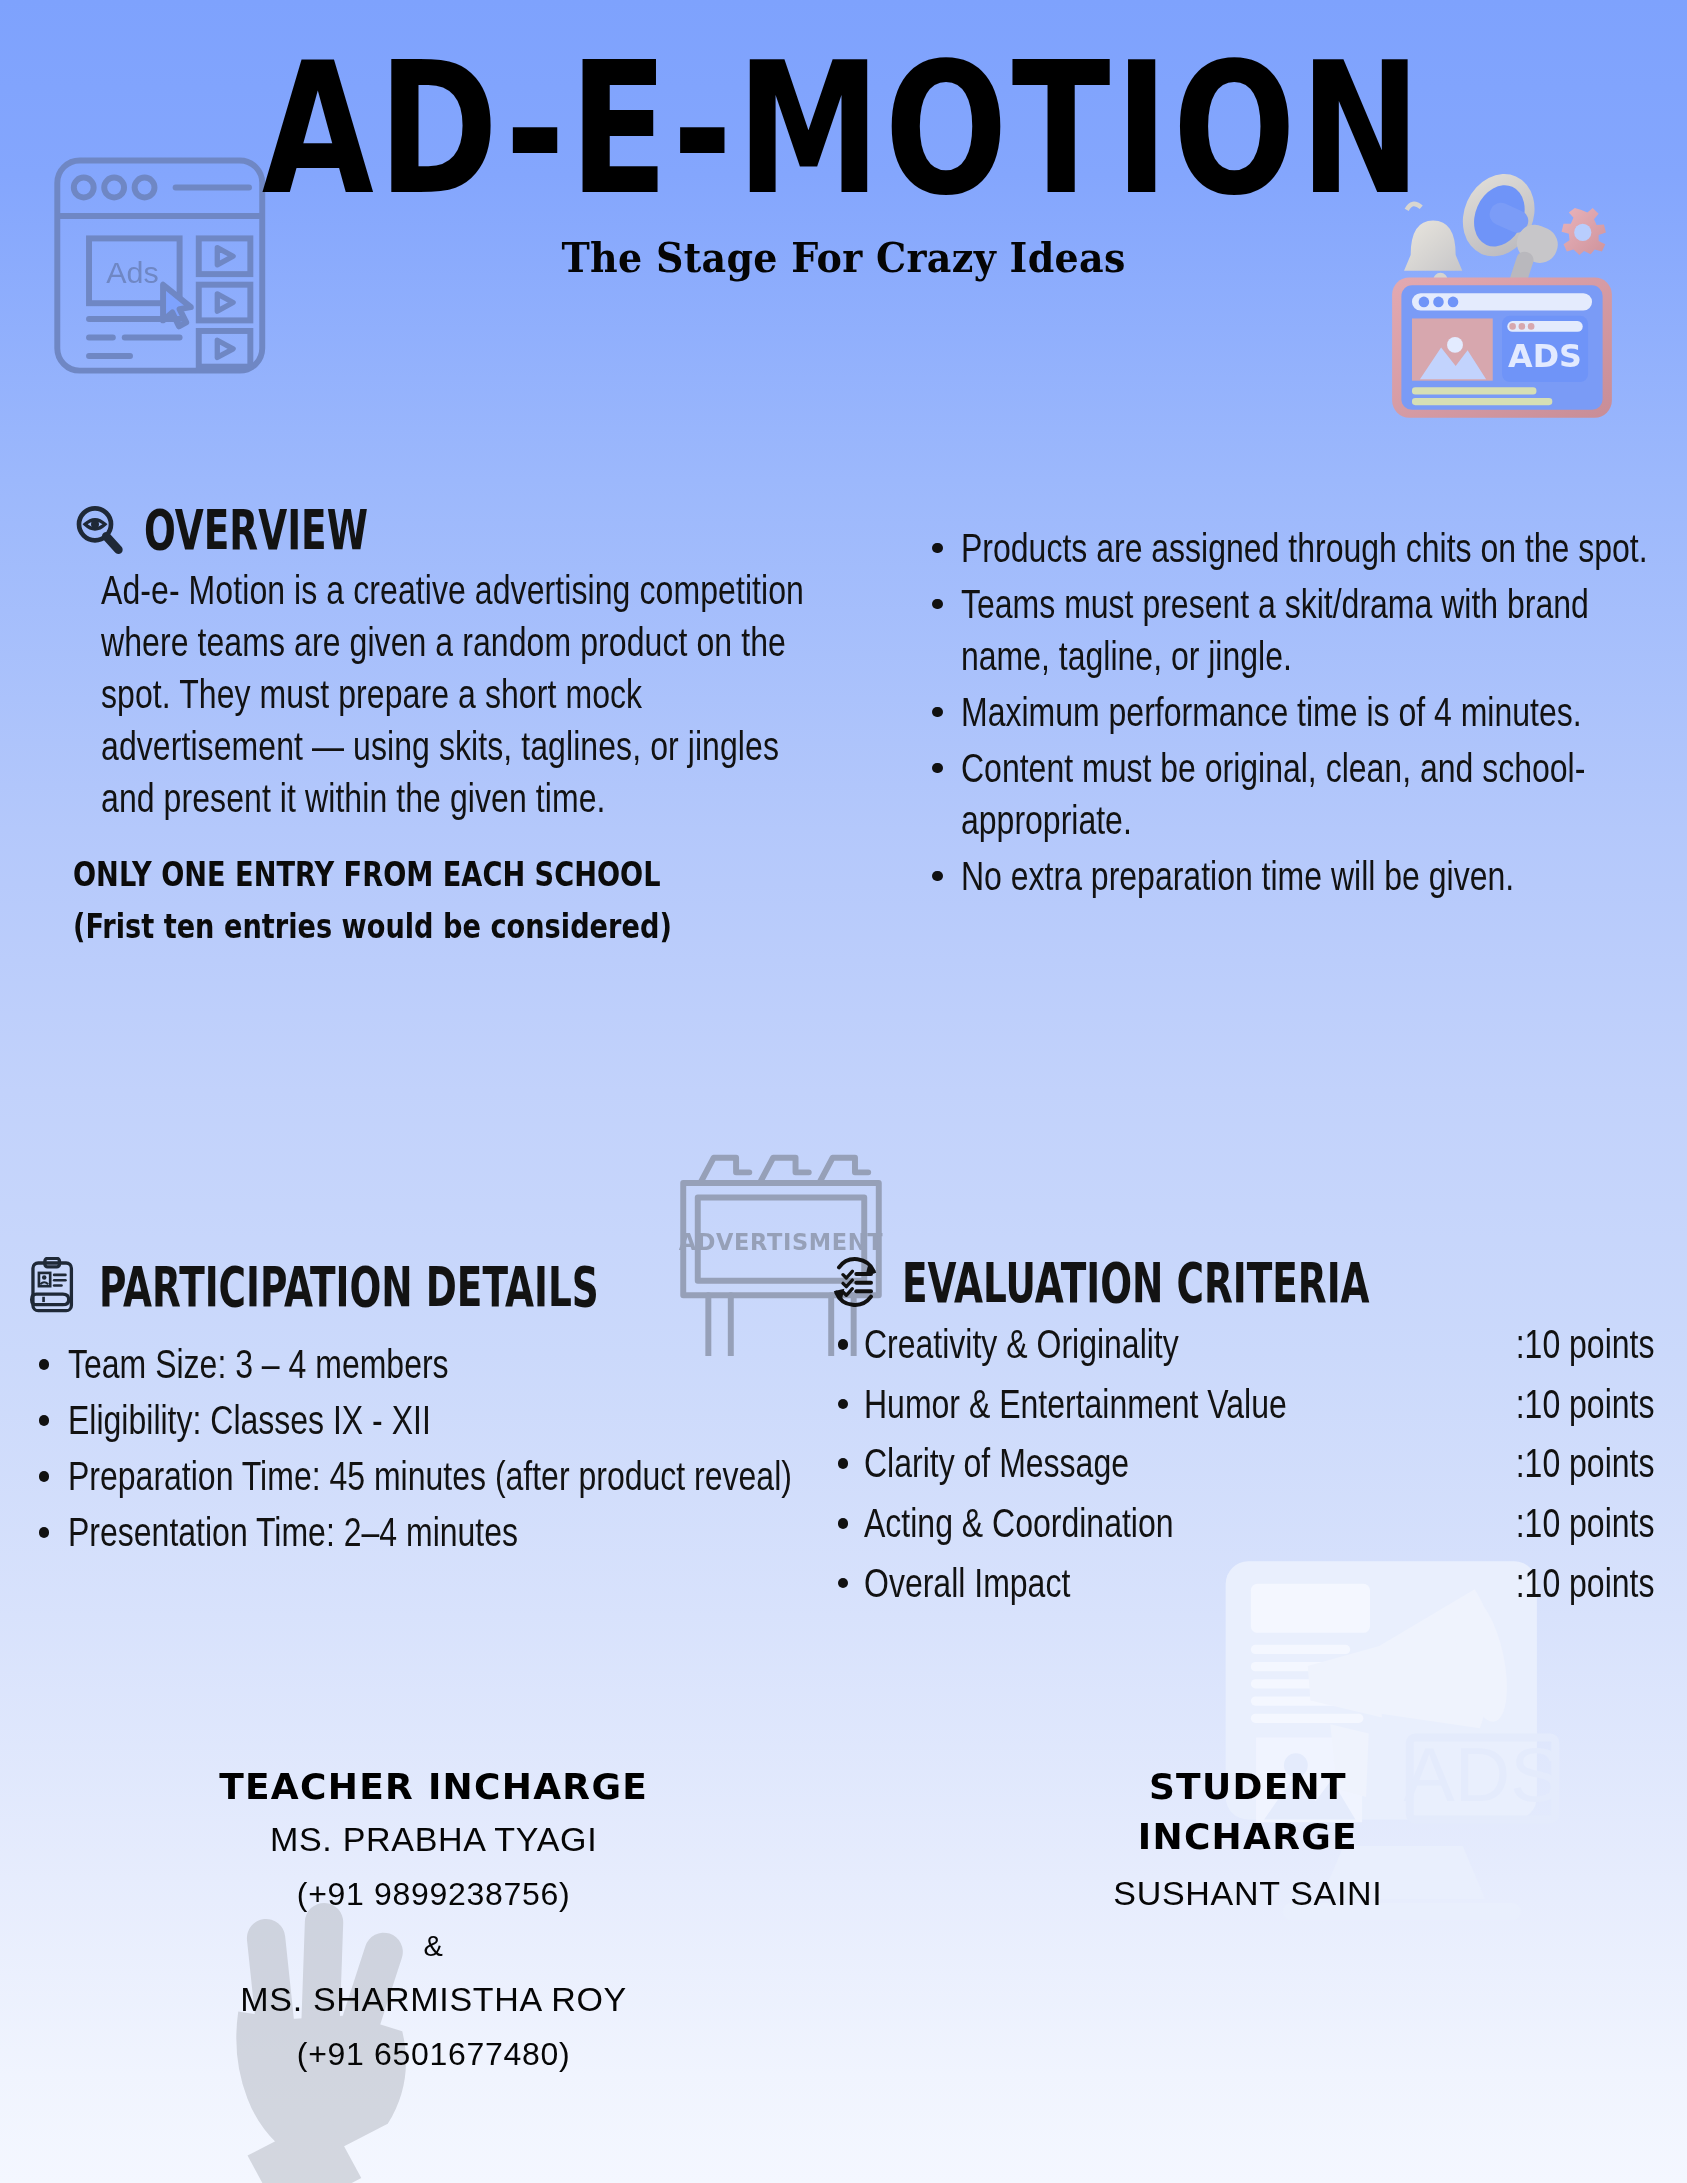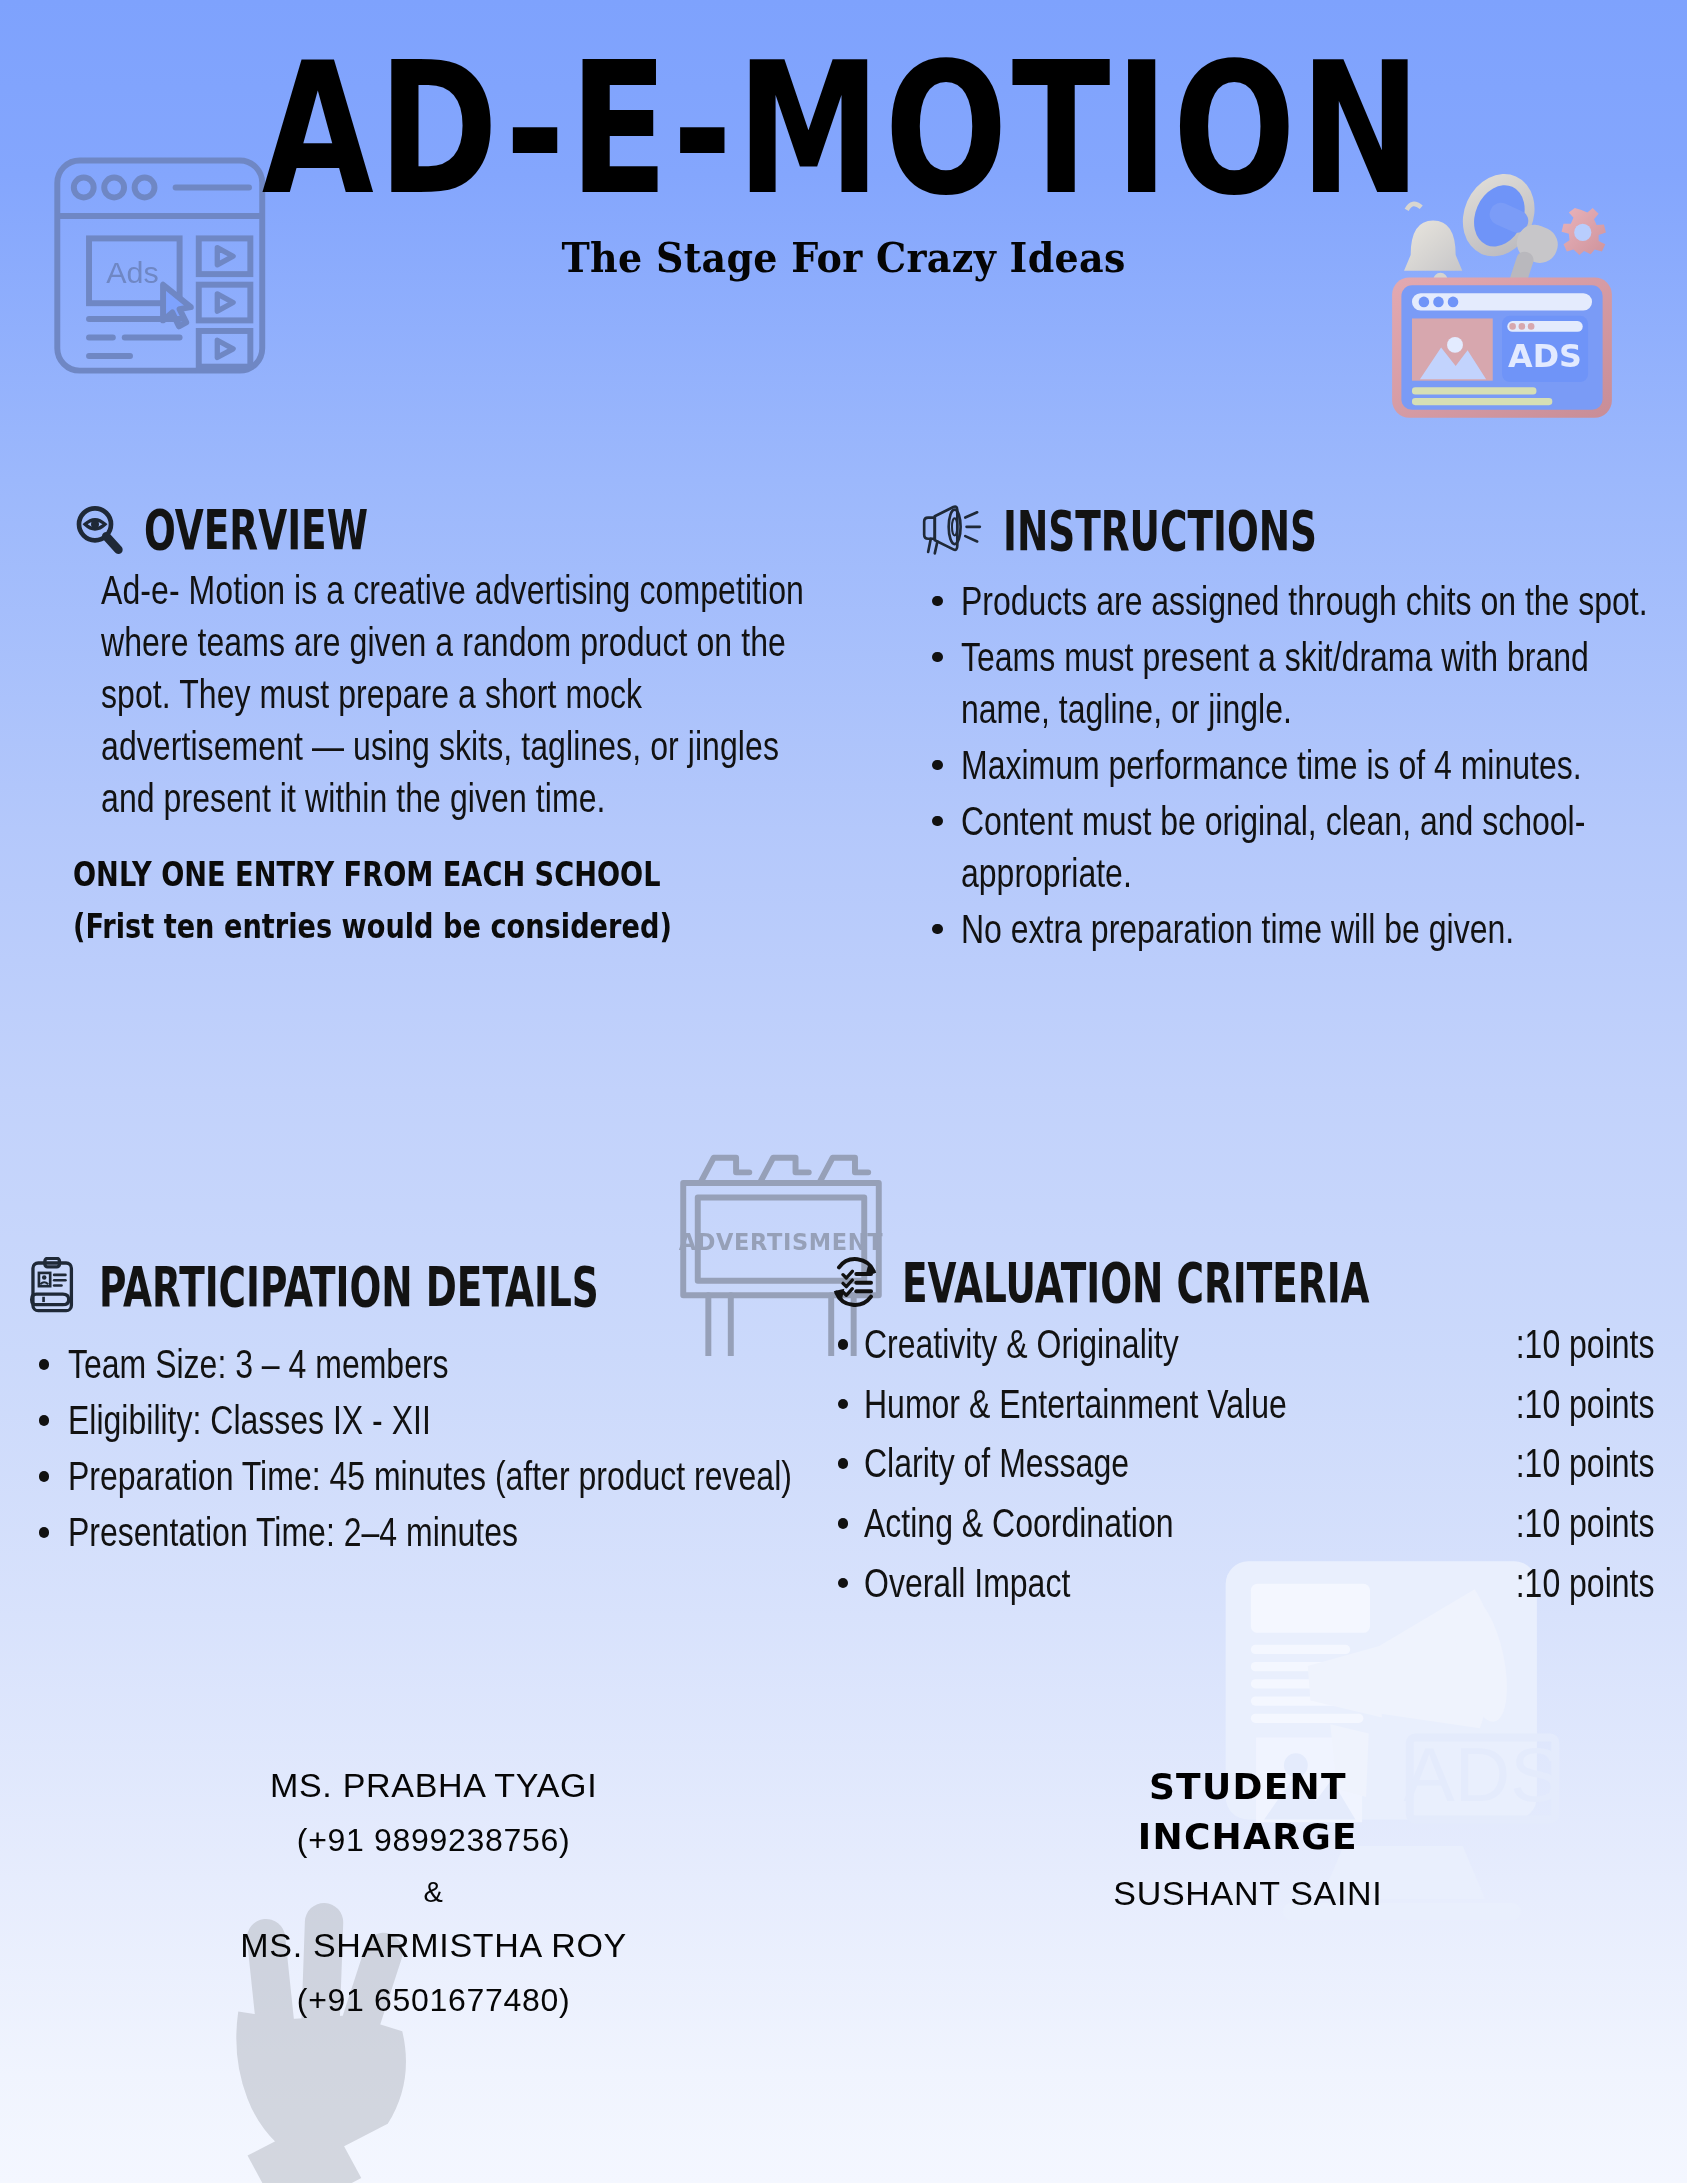--- a/index.html
+++ b/index.html
@@ -386,34 +386,20 @@
         <li>
             <span class="txt">Preparation Time: 45 minutes (after product reveal)</span>
           </li>
         <li>
             <span class="txt">Presentation Time: 2–4 minutes</span>
           </li>
       </ul>
     </section>
 
     <section class="col-right" style="top:503px;">
-      <div class="sec-head">
-        <svg class="sec-icon" width="64" height="53" viewBox="0 0 96 80">
-          <path d="M6 28 L6 48 q0 6 6 6 L22 54 L22 22 L12 22 q-6 0 -6 6 Z" stroke="#1f2937" stroke-width="4" fill="none"></path>
-          <path d="M22 20 L50 6 q6 -3 6 6 L56 64 q0 9 -6 6 L22 56 Z" stroke="#1f2937" stroke-width="4" fill="none"></path>
-          <ellipse cx="52" cy="36" rx="9" ry="26" stroke="#1f2937" stroke-width="4" fill="none"></ellipse>
-          <ellipse cx="52" cy="36" rx="4" ry="13" stroke="#1f2937" stroke-width="3" fill="none"></ellipse>
-          <path d="M16 54 L12 74" stroke="#1f2937" stroke-width="4" stroke-linecap="round"></path>
-          <path d="M26 58 L22 76" stroke="#1f2937" stroke-width="4" stroke-linecap="round"></path>
-          <line x1="68" y1="22" x2="86" y2="14" stroke="#1f2937" stroke-width="4" stroke-linecap="round"></line>
-          <line x1="70" y1="36" x2="90" y2="36" stroke="#1f2937" stroke-width="4" stroke-linecap="round"></line>
-          <line x1="68" y1="50" x2="86" y2="58" stroke="#1f2937" stroke-width="4" stroke-linecap="round"></line>
-        </svg>
-        <div class="sec-title">INSTRUCTIONS</div>
-      </div>
       <ul class="bullets" style="margin-top:18.5px;">
         <li>
             <span class="txt">Products are assigned through chits on the spot.</span>
           </li>
         <li>
             <span class="txt">Teams must present a skit/drama with brand name, tagline, or jingle.</span>
           </li>
         <li>
             <span class="txt">Maximum performance time is of 4 minutes.</span>
           </li>
@@ -463,20 +449,21 @@
           <span class="cname">Overall Impact</span>
           <span class="cpts">:10 points</span>
         </li>
       </ul>
     </section>
 
   </div>
 
   <div id="footer">
     <div class="foot-col left">
+      <div class="foot-head">TEACHER INCHARGE</div>
       <div class="foot-line">MS. PRABHA TYAGI</div>
       <div class="foot-line small">(+91 9899238756)</div>
       <div class="foot-line foot-amp">&amp;</div>
       <div class="foot-line">MS. SHARMISTHA ROY</div>
       <div class="foot-line small">(+91 6501677480)</div>
     </div>
     <div class="foot-col right">
       <div class="foot-head" style="margin-bottom:9.3px;">STUDENT</div>
       <div class="foot-head" style="margin-bottom:17px;">INCHARGE</div>
       <div class="foot-line">SUSHANT SAINI</div>

